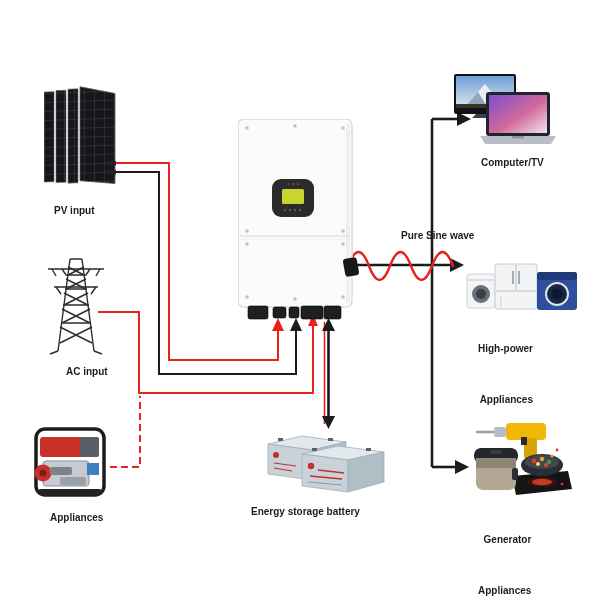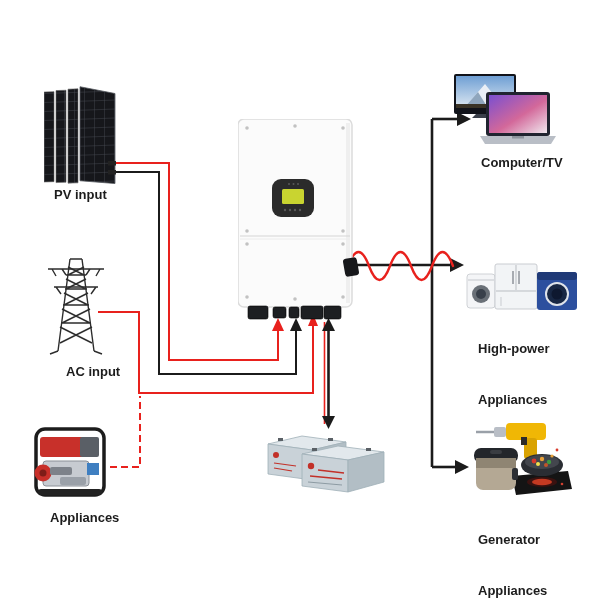--- a/index.html
+++ b/index.html
@@ -1,21 +1,21 @@
 <!DOCTYPE html>
 <html><head>
 <meta charset="utf-8">
 <style>
   html,body{margin:0;padding:0;background:#fff;}
   #canvas{position:relative;width:600px;height:600px;background:#fff;overflow:hidden;
           font-family:"Liberation Sans",sans-serif;}
   .layer{position:absolute;left:0;top:0;}
   .node{position:absolute;}
-  .lbl{position:absolute;font-weight:bold;color:#1c1c1c;font-size:13px;line-height:17px;
-       white-space:pre;z-index:3;}
+  .lbl{position:absolute;font-weight:bold;color:#1c1c1c;font-size:10px;line-height:17px;
+       white-space:pre;z-index:3;text-align:right;}
   svg{display:block;}
 </style>
 </head>
 <body>
 
 <div id="canvas">
 
   <svg class="layer" width="600" height="600" viewBox="0 0 600 600" style="z-index:1">
 
     <g>
@@ -274,24 +274,26 @@
       <g>
         <rect x="2" y="28" width="44" height="15" rx="7" fill="#23262b"></rect>
         <rect x="4" y="38" width="40" height="32" rx="7" fill="#b4a894"></rect>
         <rect x="4" y="38" width="40" height="10" fill="#8f8573"></rect>
         <rect x="18" y="30" width="12" height="4" rx="2" fill="#3a3d42"></rect>
         <rect x="40" y="48" width="6" height="12" rx="2" fill="#2b2e33"></rect>
       </g>
     </svg>
   </div>
 
-  <div class="lbl" style="left:54px;top:186px">PV input</div>
+  <div class="lbl" style="left:54px;top:202px">PV input</div>
   <div class="lbl" style="left:66px;top:363px">AC input</div>
   <div class="lbl" style="left:50px;top:509px">Appliances</div>
+  <div class="lbl" style="left:251px;top:503px">Energy storage battery</div>
   <div class="lbl" style="left:481px;top:154px">Computer/TV</div>
+  <div class="lbl" style="left:401px;top:227px">Pure Sine wave</div>
   <div class="lbl" style="left:478px;top:306px">
     <div>High-power</div>
     <div>Appliances</div>
   </div>
   <div class="lbl" style="left:478px;top:497px">
     <div>Generator</div>
     <div>Appliances</div>
   </div>
 
 </div>

